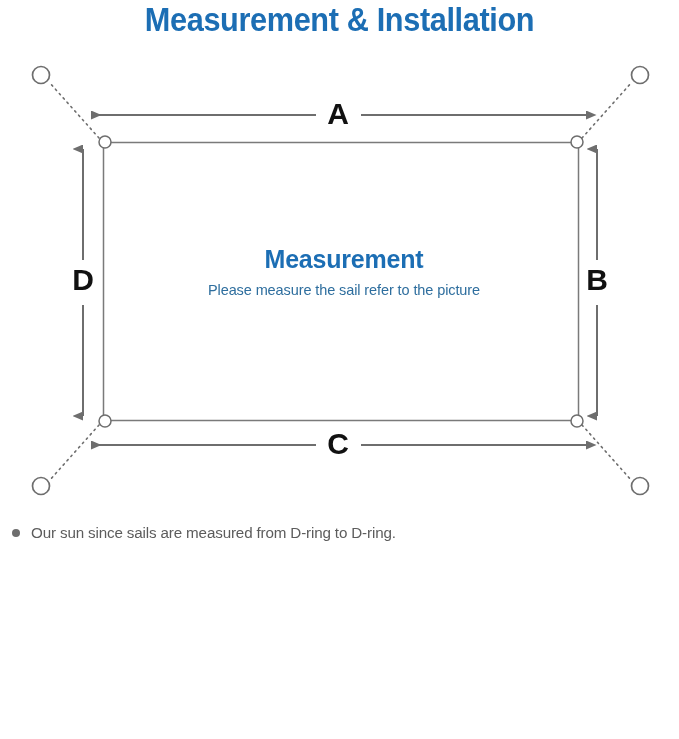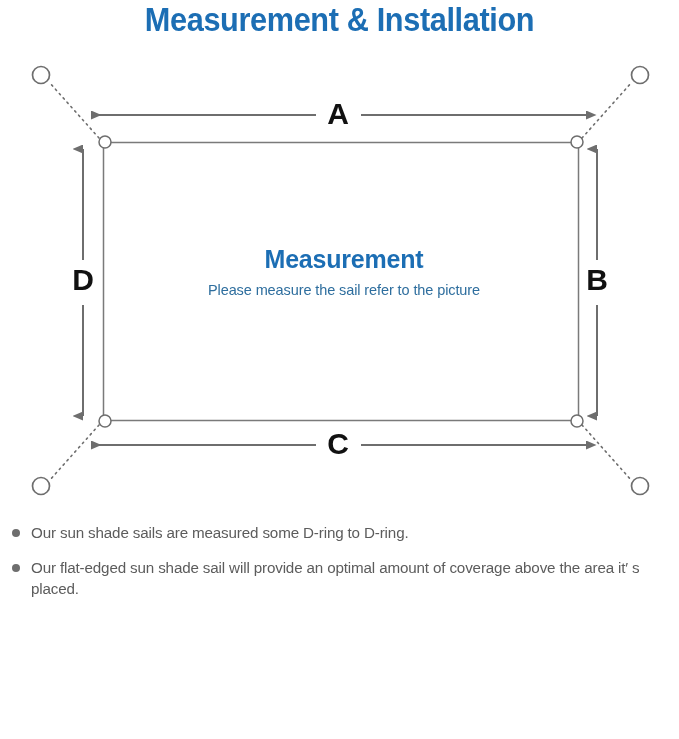--- a/index.html
+++ b/index.html
@@ -176,24 +176,20 @@
 
     <text class="center-title" x="344" y="220">Measurement</text>
     <text class="center-sub" x="344" y="247">Please measure the sail refer to the picture</text>
   </svg>
 </div>
 
 <div id="notes">
 
   <div class="note-item">
     <span class="note-bullet"></span>
-    <span class="note-text">Our sun shade sails are measured some D-ring to D-ring.</span>
+    <span class="note-text">Our sun since sails are measured from D-ring to D-ring.</span>
   </div>
 
 
 
 
-  <div class="note-item">
-    <span class="note-bullet"></span>
-    <span class="note-text">Our flat-edged sun shade sail will provide an optimal amount of coverage above the area it′ s placed.</span>
-  </div>
 
 </div>
 
 </body></html>

